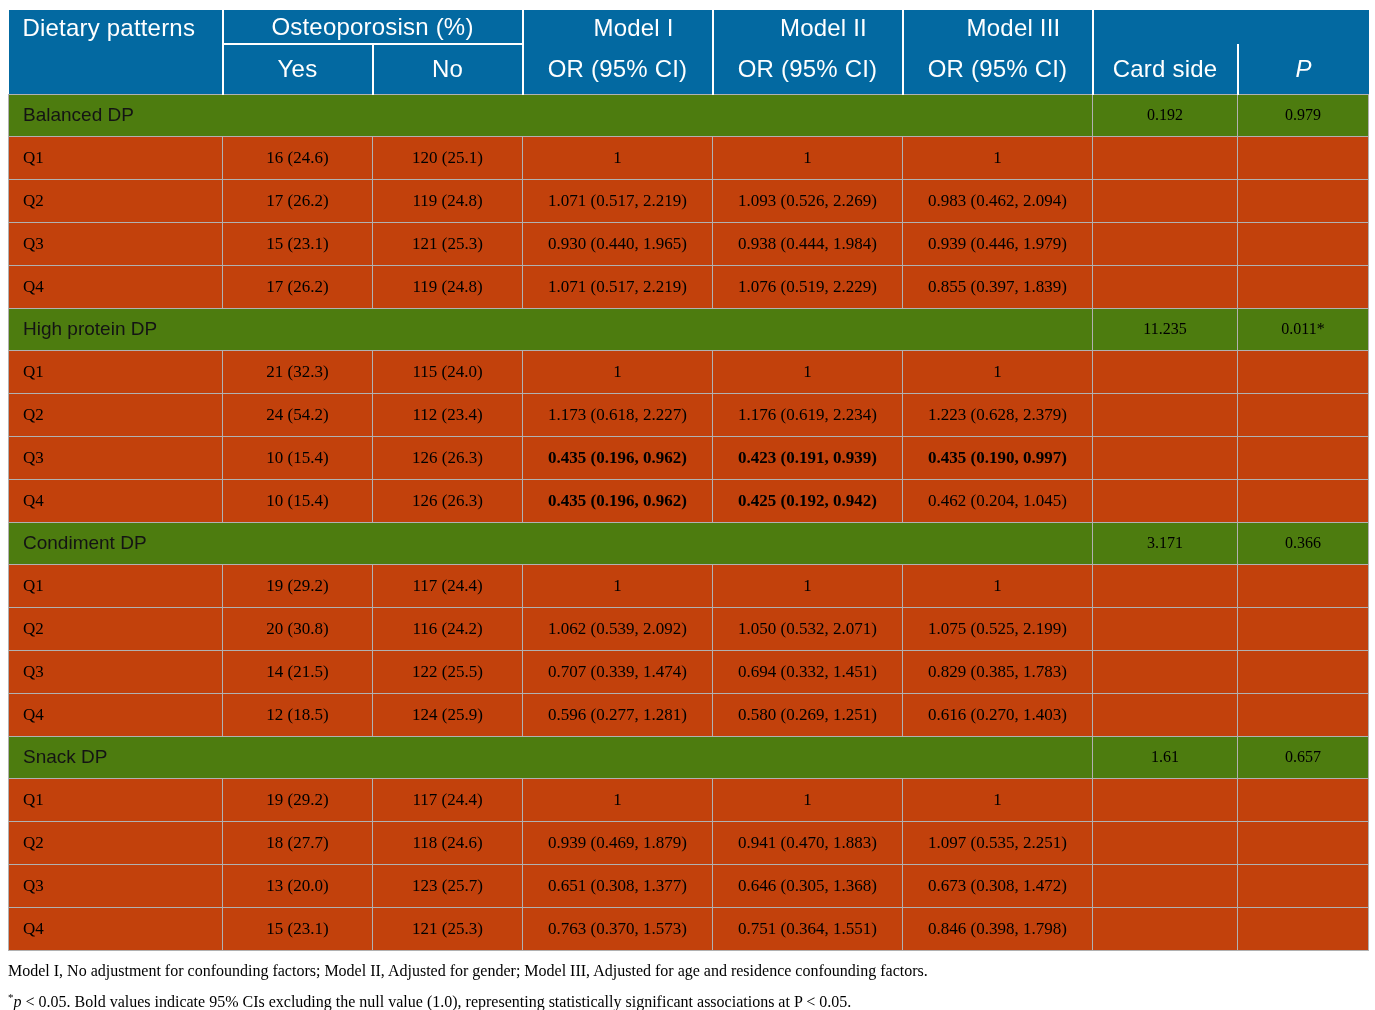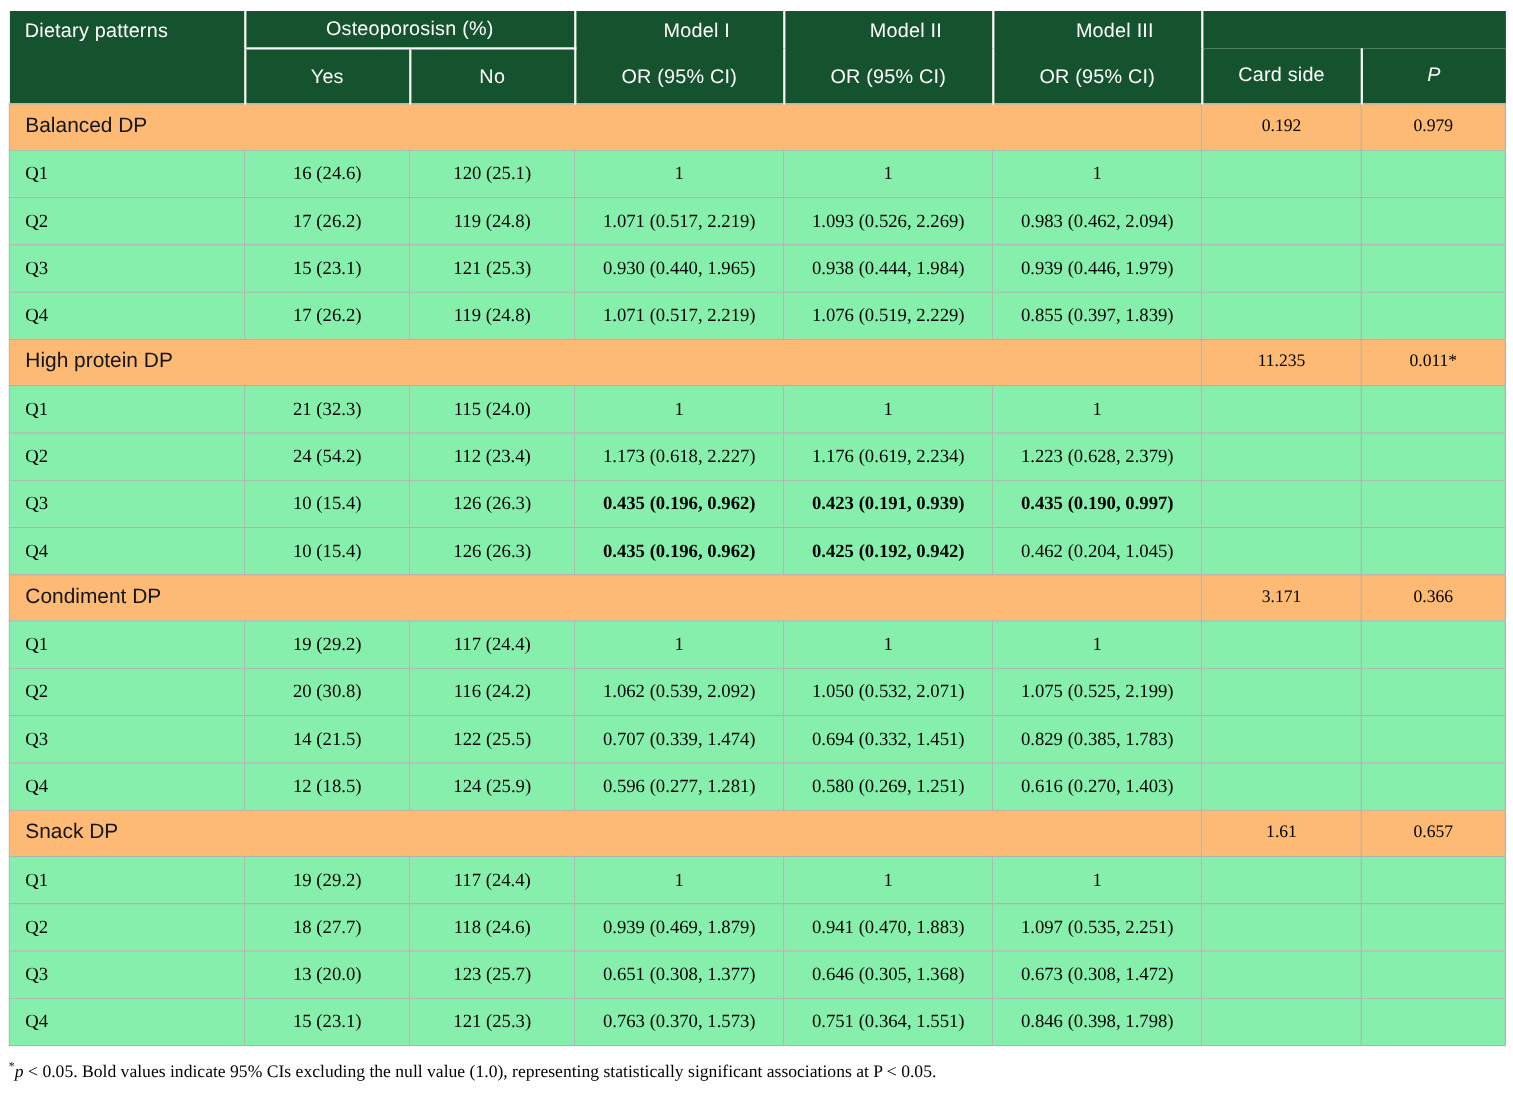--- a/index.html
+++ b/index.html
@@ -2,45 +2,45 @@
 <html><head>
 <meta charset="utf-8">
 <style>
   html,body { margin:0; padding:0; background:#ffffff; }
   body { width:1375px; height:1010px; font-family:"Liberation Sans",sans-serif; }
   .table-wrap { margin:10px 7px 0 8px; }
   table { border-collapse:collapse; table-layout:fixed; width:1360px; }
 
   
   thead th {
-    background:#14532d; color:#ffffff; font-weight:400; font-size:18px;
+    background:#0369a1; color:#ffffff; font-weight:400; font-size:24px;
     border-left:2px solid #ffffff; padding:0; letter-spacing:0.2px;
   }
   thead tr.r1 { height:34px; }
   thead tr.r2 { height:50px;text-align:center; }
   th.th-first { border-left:none; text-align:left; vertical-align:top;
     padding-left:14px; line-height:36px; }
   th.th-model .l1 { line-height:34px;margin-left:32px; }
   th.th-model .l2 { line-height:48px; }
   th.th-sub { border-top:2px solid #ffffff; }
   th.th-p { font-style:italic; }
 
   
   tbody td {
     border:1px solid #b1b1b1; font-family:"Liberation Serif",serif;
     font-size:17px; text-align:center; color:#000; padding:0;
   }
   tr.section-row { height:42px; }
-  tr.section-row td { background:#fdba74; }
+  tr.section-row td { background:#4d7c0f; }
   tr.section-row td.label {
     font-family:"Liberation Sans",sans-serif; font-size:19px;
     text-align:left; padding-left:14px; color:#141414;
   }
   tr.section-row td.stat { font-size:16px; }
-  tr.data-row { height:43px; background:#86efac; }
+  tr.data-row { height:43px; background:#c2410c; }
   td.q { text-align:left; padding-left:14px; }
   .bold { font-weight:700; }
 
   
   .footnotes { margin:9px 10px 0 8px; font-family:"Liberation Serif",serif;
     font-size:16px; color:#000; }
   .footnotes p { margin:0 0 6px 0; line-height:21px; }
   .footnotes sup { font-size:11px; }
   .footnotes i { font-style:italic; }
 </style>
@@ -263,14 +263,15 @@
           <td>0.751 (0.364, 1.551)</td>
           <td>0.846 (0.398, 1.798)</td>
           <td></td>
           <td></td>
         </tr>
       </tbody>
   </table>
 </div>
 
 <div class="footnotes">
+  <p><span>Model I, No adjustment for confounding factors; Model II, Adjusted for gender; Model III, Adjusted for age and residence confounding factors.</span></p>
   <p><sup>*</sup><i>p</i><span> &lt; 0.05. Bold values indicate 95% CIs excluding the null value (1.0), representing statistically significant associations at P &lt; 0.05.</span></p>
 </div>
 
 </body></html>

